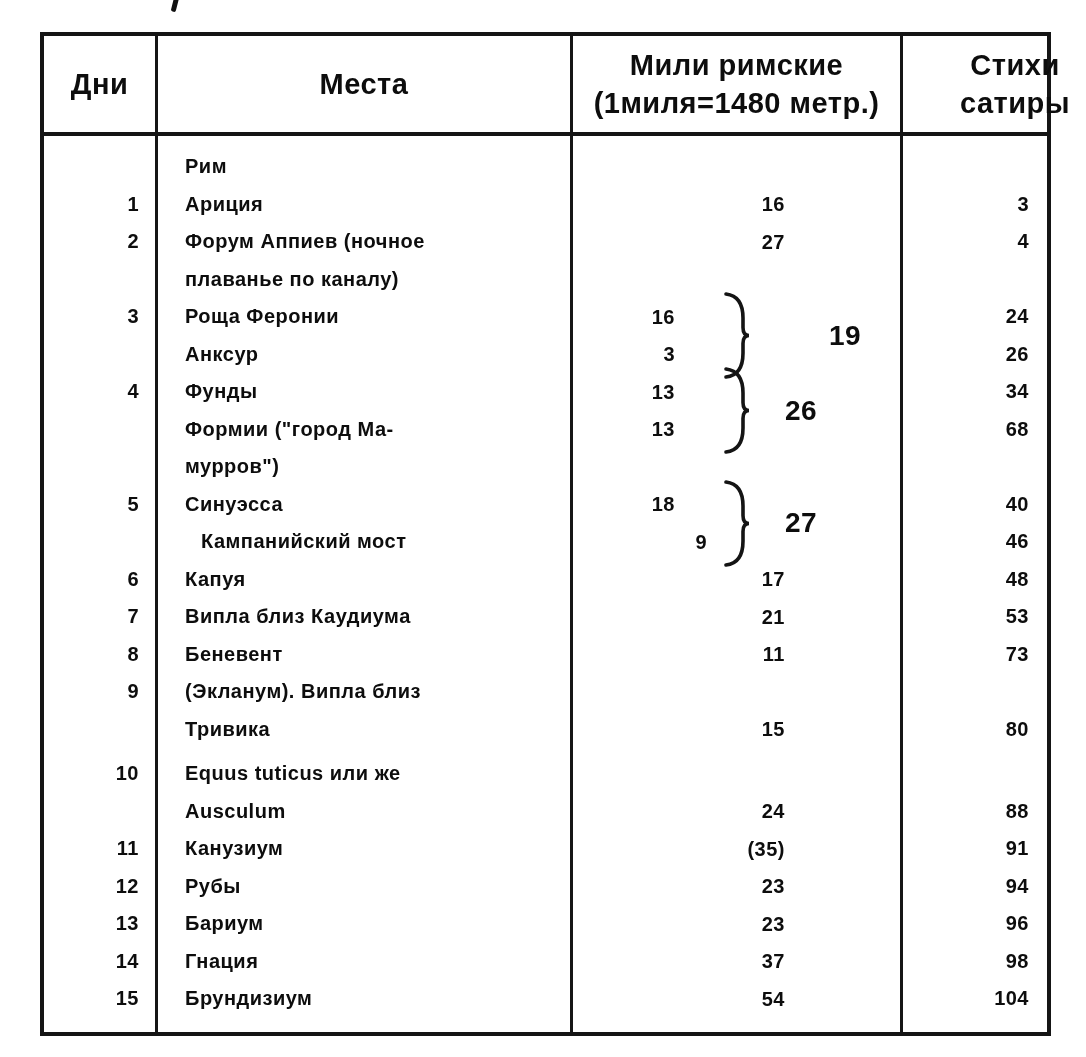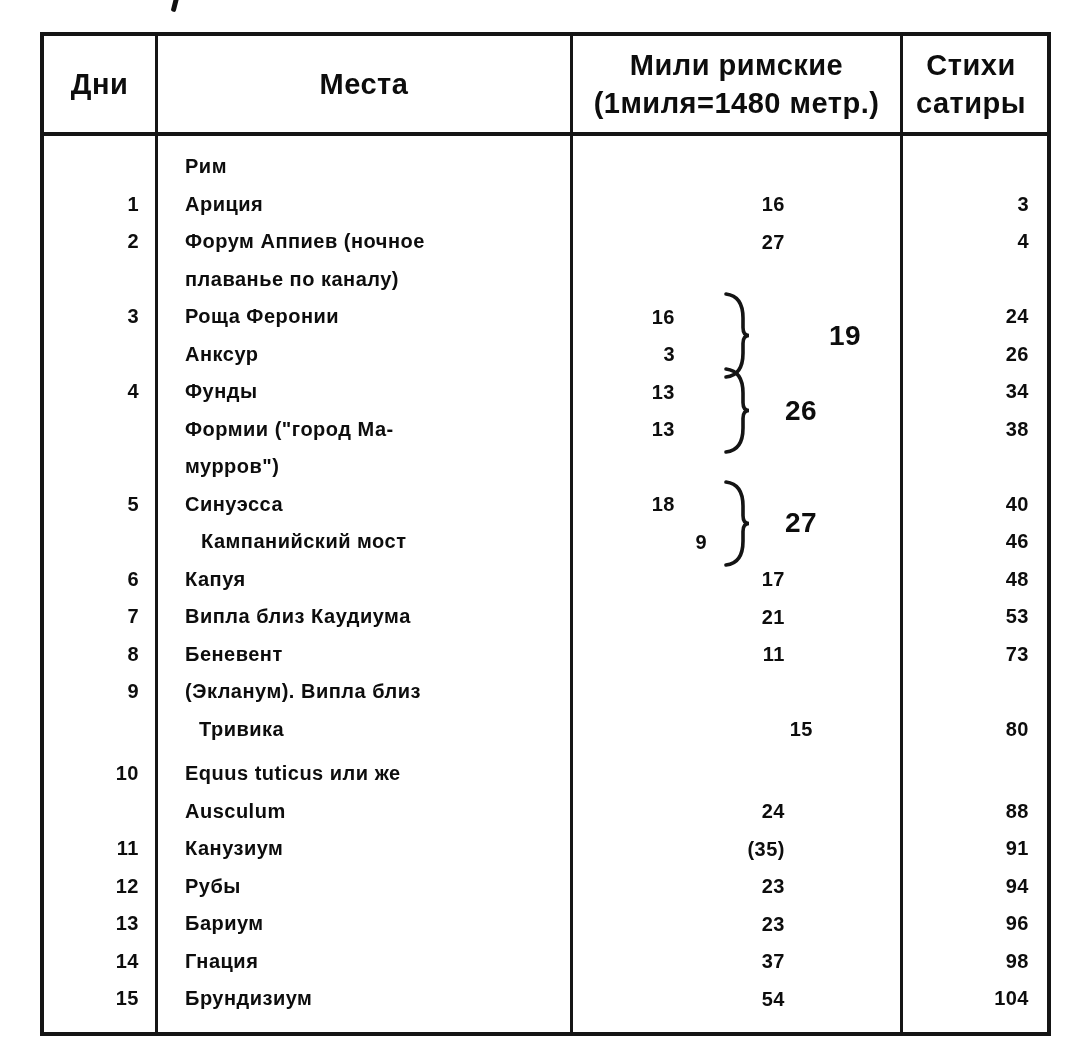--- a/index.html
+++ b/index.html
@@ -20,21 +20,21 @@
   .v1{left:111px;} .v2{left:526px;} .v3{left:856px;}
   .hline{position:absolute;left:0;right:0;top:96px;height:4px;background:#151515;}
   .hc{
     position:absolute;top:0;height:96px;display:flex;flex-direction:column;
     align-items:center;justify-content:center;font-size:29px;line-height:38px;
     letter-spacing:0.5px;text-align:center;
   }
   .h-days{left:0;width:111px;}
   .h-places{left:114px;width:412px;}
   .h-miles{left:529px;width:327px;}
-  .h-verses{left:859px;width:136px;}
+  .h-verses{left:859px;width:136px;padding-left:44px;}
   #rows{position:absolute;left:0;top:112px;width:995px;}
   .row{display:flex;align-items:center;font-size:20px;letter-spacing:0.5px;}
   .c-day{width:111px;text-align:right;padding-right:16px;box-sizing:border-box;}
   .c-place{width:415px;padding-left:30px;box-sizing:border-box;white-space:nowrap;}
   .c-miles{width:300px;position:relative;height:100%;}
   .m-sub{position:absolute;right:195px;top:50%;transform:translateY(-50%);}
   .m-single{position:absolute;right:85px;top:50%;transform:translateY(-50%);}
   .c-verse{flex:1;text-align:right;padding-right:10px;box-sizing:border-box;}
   .brace{position:absolute;}
   .brace svg{display:block;}
@@ -121,21 +121,21 @@
           <span class="m-sub">13</span>
         </div>
         <div class="c-verse">34</div>
       </div>
       <div class="row" style="height: 37.5px;">
         <div class="c-day"></div>
         <div class="c-place">Формии ("город Ма-</div>
         <div class="c-miles">
           <span class="m-sub">13</span>
         </div>
-        <div class="c-verse">38</div>
+        <div class="c-verse">68</div>
       </div>
       <div class="row" style="height: 37.5px;">
         <div class="c-day"></div>
         <div class="c-place">мурров")</div>
         <div class="c-miles"></div>
         <div class="c-verse"></div>
       </div>
       <div class="row" style="height: 37.5px;">
         <div class="c-day">5</div>
         <div class="c-place">Синуэсса</div>
@@ -175,21 +175,21 @@
           <span class="m-single">11</span>
         </div>
         <div class="c-verse">73</div>
       </div>
       <div class="row" style="height: 37.5px;">
         <div class="c-day">9</div>
         <div class="c-place">(Экланум). Випла близ</div>
         <div class="c-miles"></div>
         <div class="c-verse"></div>
       </div>
-      <div class="row" style="height: 37.5px; gap: 14px;">
+      <div class="row" style="height: 37.5px;">
         <div class="c-day"></div>
         <div class="c-place">Тривика</div>
         <div class="c-miles">
           <span class="m-single">15</span>
         </div>
         <div class="c-verse">80</div>
       </div>
       <div class="row" style="height: 37.5px; margin-top: 7px;">
         <div class="c-day">10</div>
         <div class="c-place">Equus tuticus или же</div>

